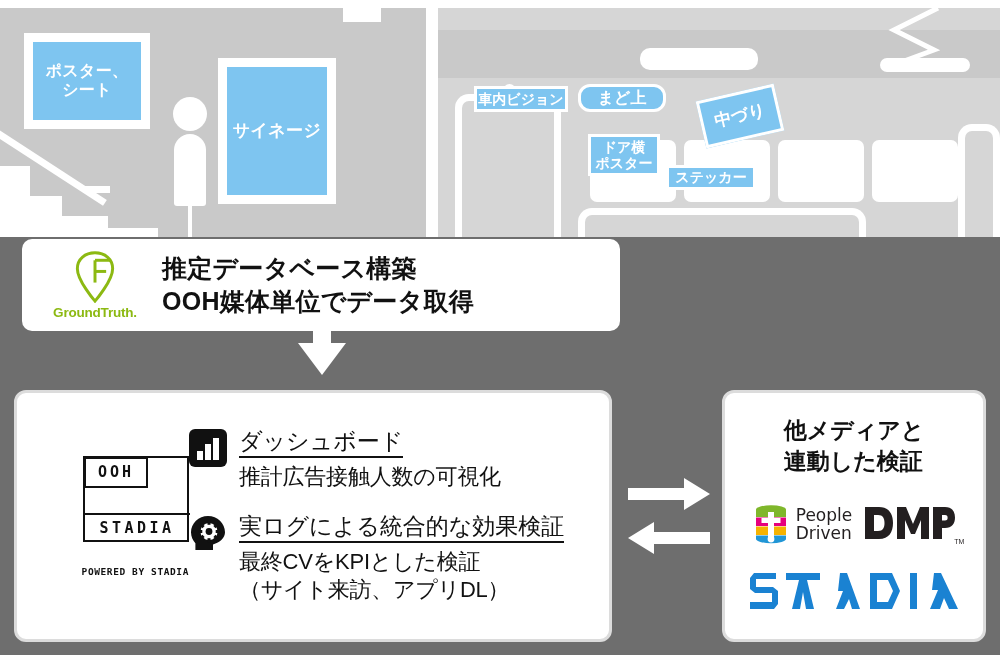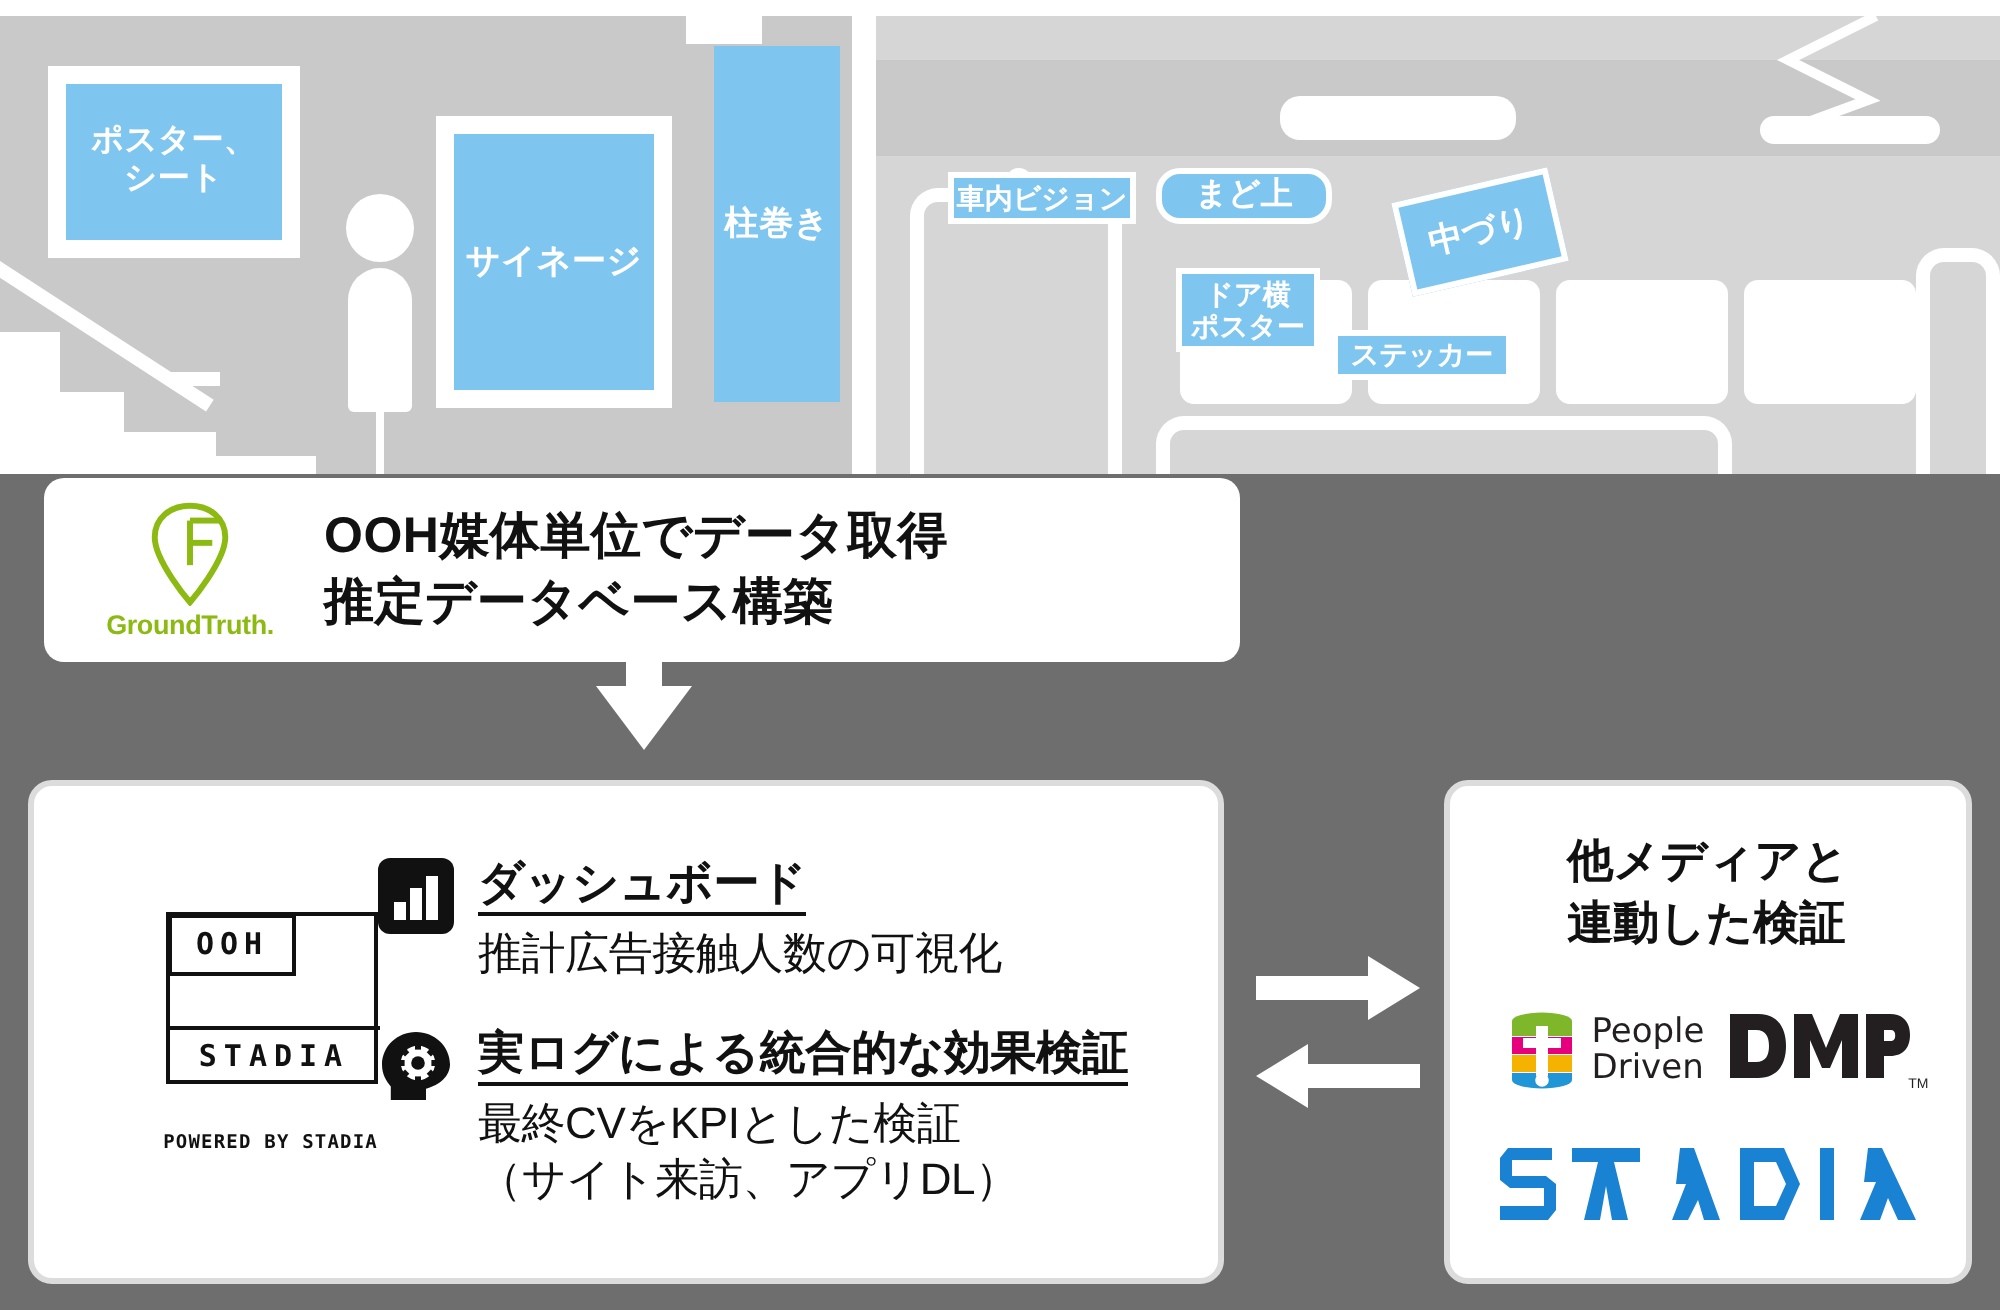--- a/index.html
+++ b/index.html
@@ -231,21 +231,21 @@
   .bullet-row { display: flex; align-items: flex-start; }
   .bullet-row + .bullet-row { margin-top: 22px; }
   .bullet-icon {
     flex: 0 0 auto;
     width: 38px; height: 38px;
     margin-right: 12px;
     margin-top: 1px;
   }
   .bullet-head {
     font-size: 23px;
-    font-weight: 700;
+    font-weight: 400;
     color: #111111;
     line-height: 1.18;
     border-bottom: 2px solid #111111;
     display: inline-block;
     padding-bottom: 1px;
   }
   .bullet-sub {
     font-size: 22px;
     font-weight: 500;
     color: #111111;
@@ -326,23 +326,20 @@
 
     <div class="panel framed" style="left:24px; top:33px; width:126px; height:96px; font-size:16px;">
       <span style="white-space:pre-line;">ポスター、
 シート</span>
     </div>
 
     <div class="panel framed" style="left:218px; top:58px; width:118px; height:146px; font-size:17px;">
       <span style="white-space:pre-line;">サイネージ</span>
     </div>
 
-    <div class="panel" style="left:357px; top:23px; width:63px; height:178px; font-size:17px;">
-      <span style="white-space:pre-line;">柱巻き</span>
-    </div>
 
     <div class="wall-gap" style="left:426px; top:8px; width:12px; height:229px;"></div>
 
     <div class="train-body" style="left:438px; top:78px; width:562px; height:159px;"></div>
     <div class="train-body" style="left:438px; top:8px;  width:562px; height:22px;"></div>
 
     <div class="train-roofbox" style="left:640px; top:48px; width:118px; height:22px;"></div>
     <div class="train-roofbox" style="left:880px; top:58px; width:90px; height:14px;"></div>
 
     <svg style="position:absolute; left:876px; top:6px;" width="70" height="64" viewBox="0 0 70 64">
@@ -386,22 +383,22 @@
     <div class="banner-logo">
       <svg class="gt-mark" viewBox="0 0 48 56">
         <path d="M24 54 C24 54 5 32 5 19 C5 8.5 13.5 2 24 2 C34.5 2 43 8.5 43 19 C43 32 24 54 24 54 Z" fill="none" stroke="#8cb912" stroke-width="3.2"></path>
         <path d="M24 10 L24 34" fill="none" stroke="#8cb912" stroke-width="3.2"></path>
         <path d="M24 10 L41 10" fill="none" stroke="#8cb912" stroke-width="3.2"></path>
         <path d="M24 22 L36 22" fill="none" stroke="#8cb912" stroke-width="3.2"></path>
       </svg>
       <div class="gt-word">GroundTruth.</div>
     </div>
     <div class="banner-text">
+      <div>推定データベース構築</div>
       <div>OOH媒体単位でデータ取得</div>
-      <div>推定データベース構築</div>
     </div>
   </div>
 
   <svg class="banner-arrow" viewBox="0 0 52 46">
     <path d="M26 46 L2 14 L17 14 L17 0 L35 0 L35 14 L50 14 Z" fill="#ffffff"></path>
   </svg>
 
   <div class="card" id="card-main">
     <div class="main-inner">
 

